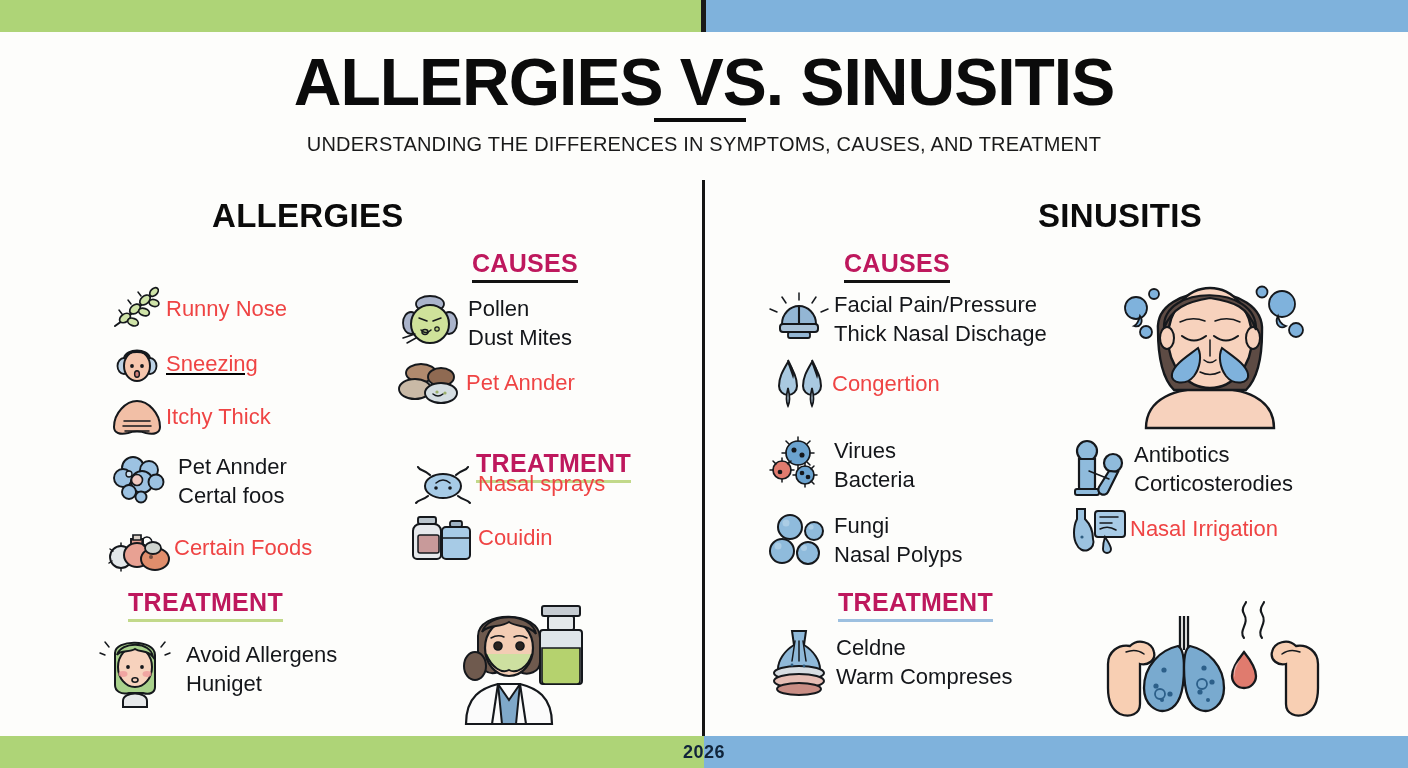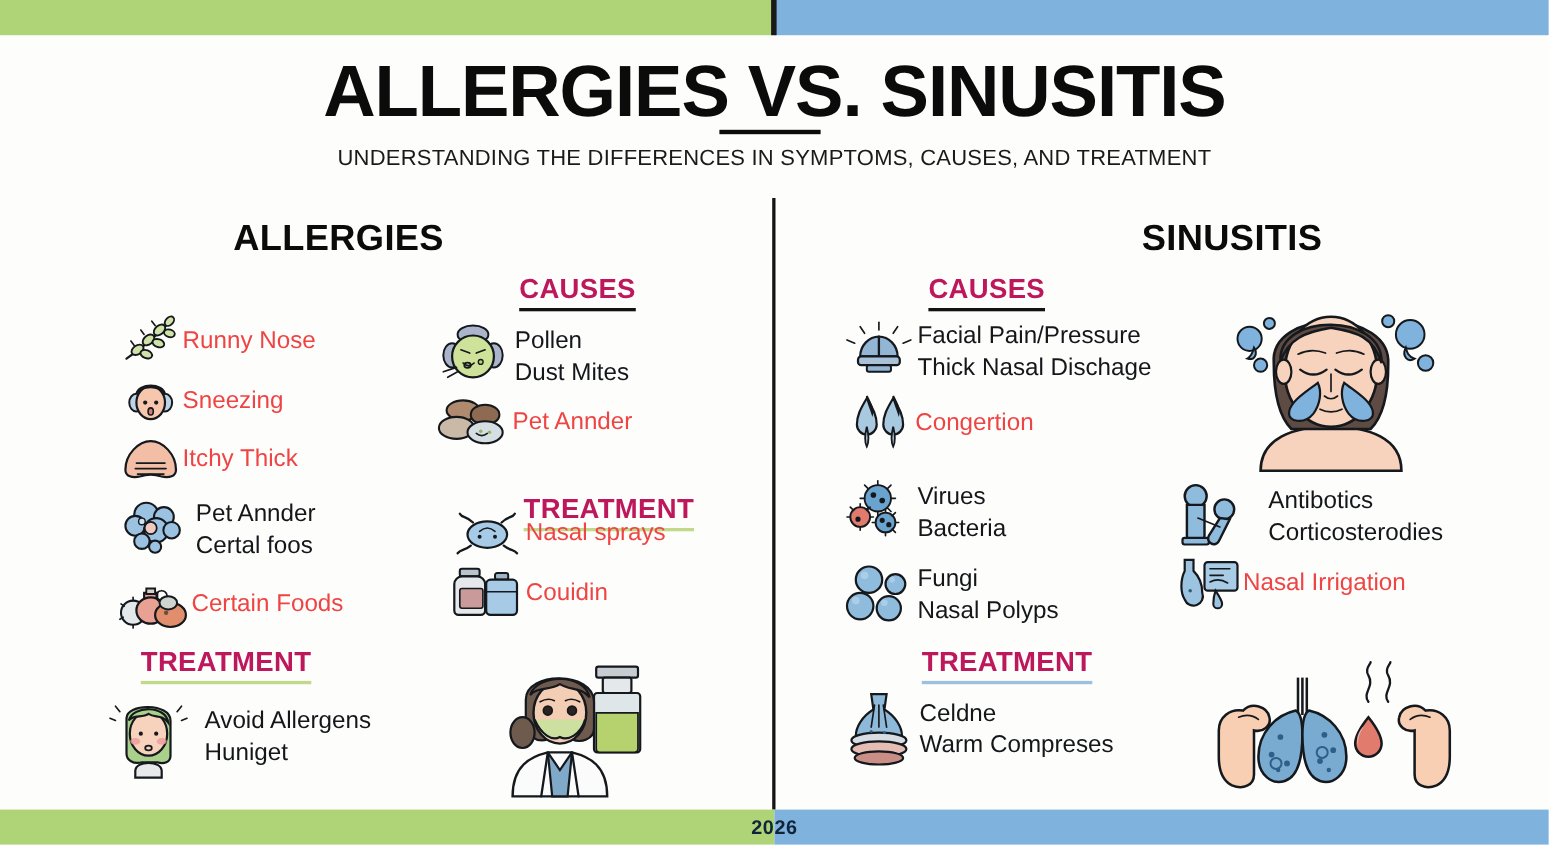--- a/index.html
+++ b/index.html
@@ -104,21 +104,21 @@
           <g class="ln-thin">
             <path d="M13 26 L10 22"></path>
               <path d="M22 16 L19 12"></path>
               <path d="M32 8 L29 4"></path>
           </g>
         </svg>
       </div>
       <div class="txt">Runny Nose</div>
     </div>
 
-    <div class="row" style="margin-bottom:10px;">
+    <div class="row" style="margin-bottom:10px;text-decoration:underline;">
       <div class="icon-slot" style="width:58px;height:44px;">
         <svg width="50" height="44" viewBox="0 0 50 44">
           <ellipse cx="12" cy="24" rx="6.5" ry="8" fill="#bdd3e6" stroke="#15181c" stroke-width="1.8"></ellipse>
           <ellipse cx="38" cy="24" rx="6.5" ry="8" fill="#bdd3e6" stroke="#15181c" stroke-width="1.8"></ellipse>
           <ellipse cx="25" cy="24" rx="13" ry="15" fill="#f6c6ad" stroke="#15181c" stroke-width="2"></ellipse>
           <path d="M12 16 C14 6 36 6 38 16 C36 12 30 10 25 10 C19 10 14 12 12 16 Z" fill="#b08972" stroke="#15181c" stroke-width="1.8"></path>
           <circle cx="20" cy="24" r="1.9" fill="#15181c"></circle>
           <circle cx="30" cy="24" r="1.9" fill="#15181c"></circle>
           <ellipse cx="25" cy="32" rx="2.4" ry="3.2" fill="#cf7f79" stroke="#15181c" stroke-width="1.4"></ellipse>
         </svg>
@@ -523,21 +523,21 @@
       <div class="icon-slot" style="width:62px;height:62px;">
         <svg width="60" height="60" viewBox="0 0 60 60">
           <circle cx="18" cy="12" r="10" fill="#8fbbdc" stroke="#15181c" stroke-width="2.2"></circle>
           <path d="M10 20 L10 48 a5 5 0 0 0 5 5 l6 0 a5 5 0 0 0 5 -5 L26 20 Z" fill="#8fbbdc" stroke="#15181c" stroke-width="2.2"></path>
           <rect x="6" y="50" width="24" height="6" rx="2" fill="#8fbbdc" stroke="#15181c" stroke-width="2"></rect>
           <circle cx="44" cy="24" r="9" fill="#8fbbdc" stroke="#15181c" stroke-width="2.2"></circle>
           <path d="M40 32 L30 48 a5 5 0 0 0 2 7 a5 5 0 0 0 7 -2 L49 33 Z" fill="#8fbbdc" stroke="#15181c" stroke-width="2.2"></path>
           <path class="ln-thin" d="M20 32 L40 40"></path>
         </svg>
       </div>
-      <div class="lines" style="margin-left:23px;">
+      <div class="lines" style="margin-left:4px;">
         <div class="txt">Antibotics</div>
         <div class="txt">Corticosterodies</div>
       </div>
     </div>
 
     <div class="row" style="margin-top:4px;">
       <div class="icon-slot" style="width:62px;height:50px;">
         <svg width="60" height="48" viewBox="0 0 60 48">
           <path d="M8 4 h8 v10 C22 20 24 28 24 34 A8 8 0 0 1 8 40 C4 34 4 22 8 14 Z" fill="#9cc3e0" stroke="#15181c" stroke-width="2"></path>
           <circle cx="13" cy="32" r="1.6" fill="#2e5d80"></circle>

